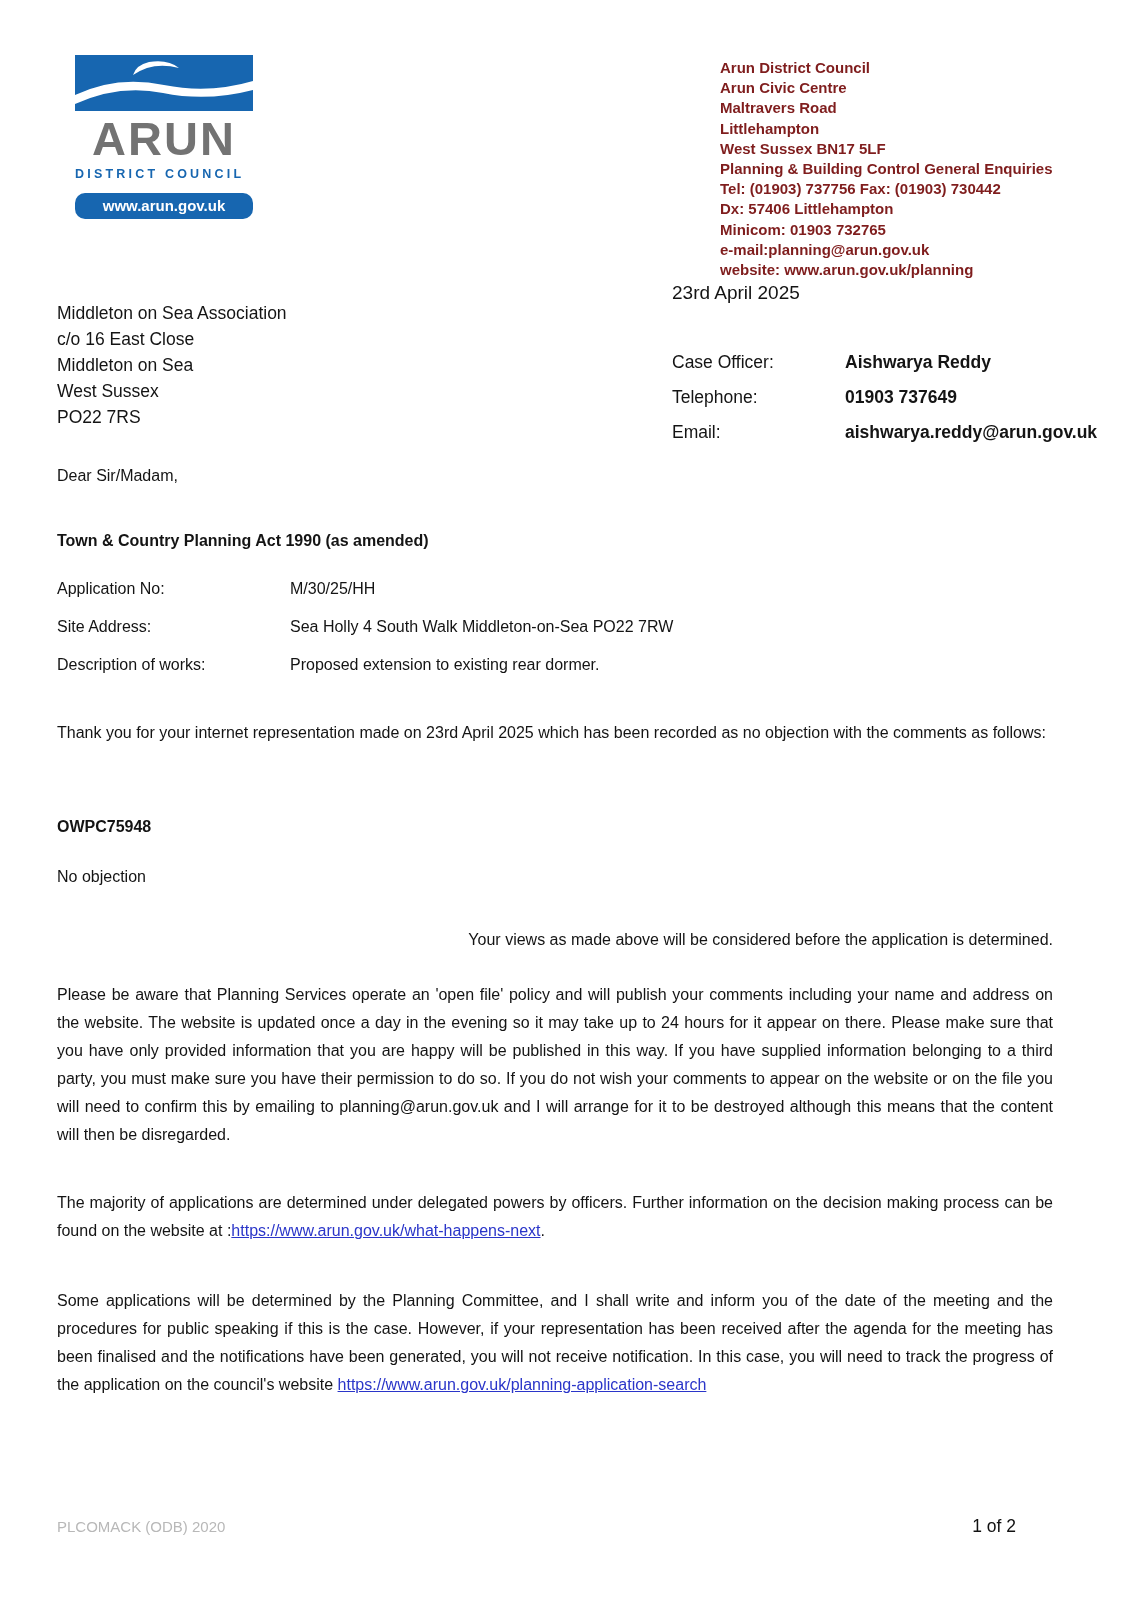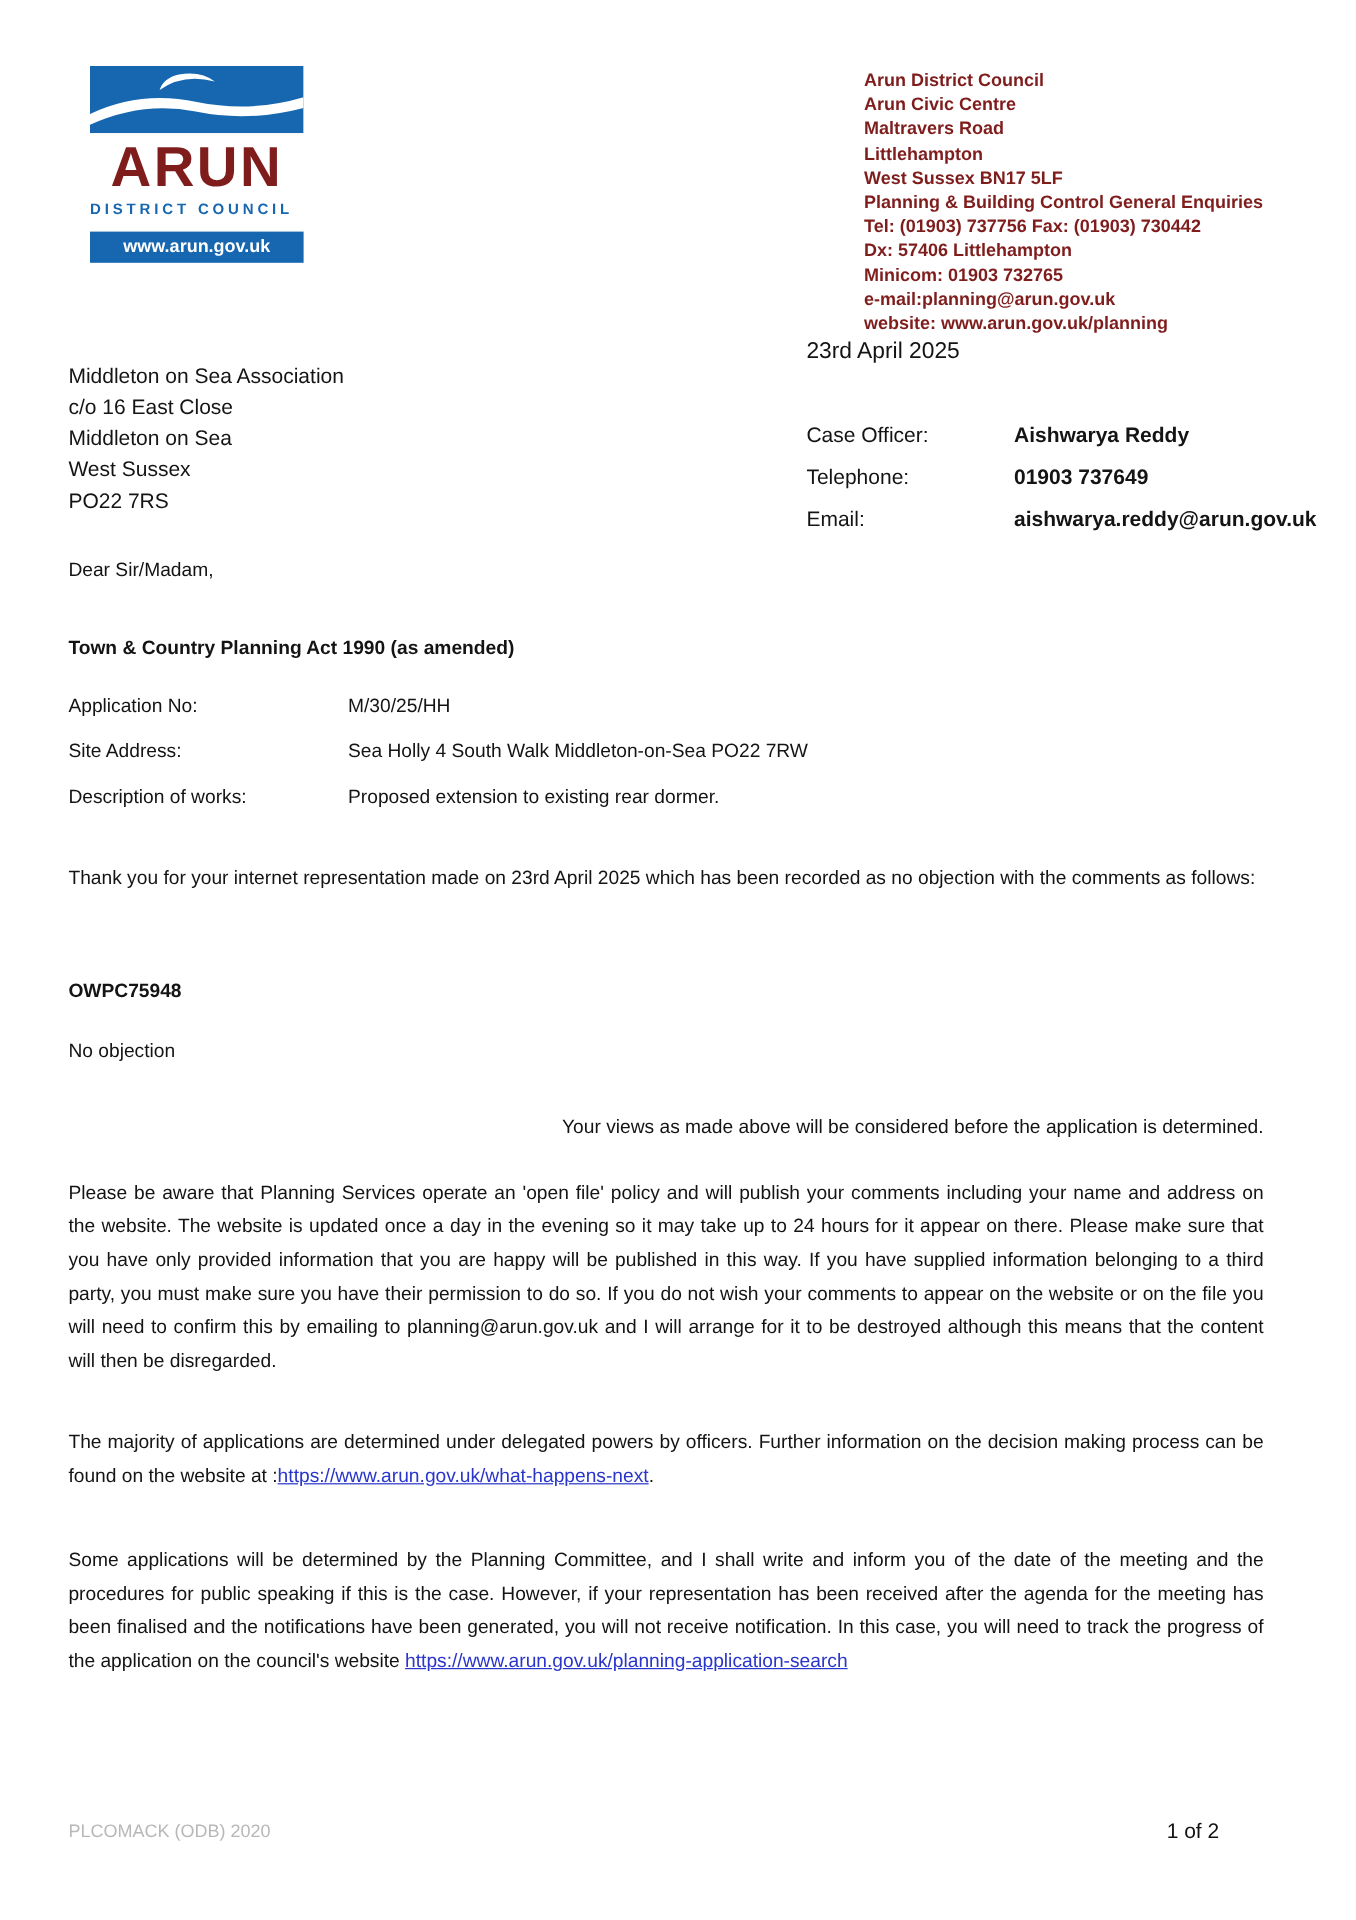--- a/index.html
+++ b/index.html
@@ -12,31 +12,32 @@
     font-family: "Liberation Sans", sans-serif;
     color: #141414;
     overflow: hidden;
     margin: 0 auto;
   }
 
   
   .logo { position: absolute; left: 75px; top: 55px; width: 178px; }
   .logo-waves { display: block; width: 178px; height: 56px; }
   .logo-name {
-    color: #7f1d1d; font-weight: 700; font-size: 47px; letter-spacing: 2px;
+    color: #737373; font-weight: 700; font-size: 47px; letter-spacing: 2px;
     text-align: center; line-height: 52px; margin-top: 2px;
   }
   .logo-sub {
     color: #1766b0; font-weight: 700; font-size: 12.5px; letter-spacing: 3.2px;
     margin-top: 2px;
   }
   .logo-webbar {
     margin-top: 12px; background: #1766b0; color: #ffffff;
     font-weight: 700; font-size: 15px; text-align: center;
     padding: 4px 0 5px 0;
+    border-radius: 10px;
   }
 
   
   .header-block {
     position: absolute; left: 692px; top: 58px;
     font-weight: 700; font-size: 15px; line-height: 20.2px; color: #7f1d1d;
     white-space: nowrap;
     margin-left: 28px;
   }
 

